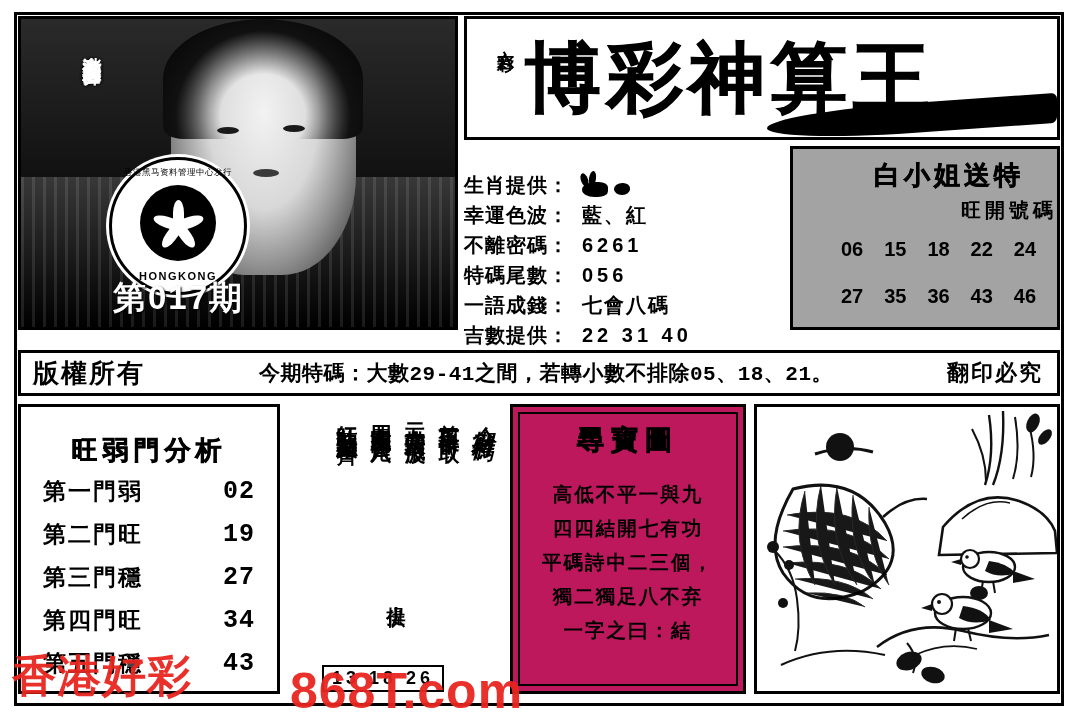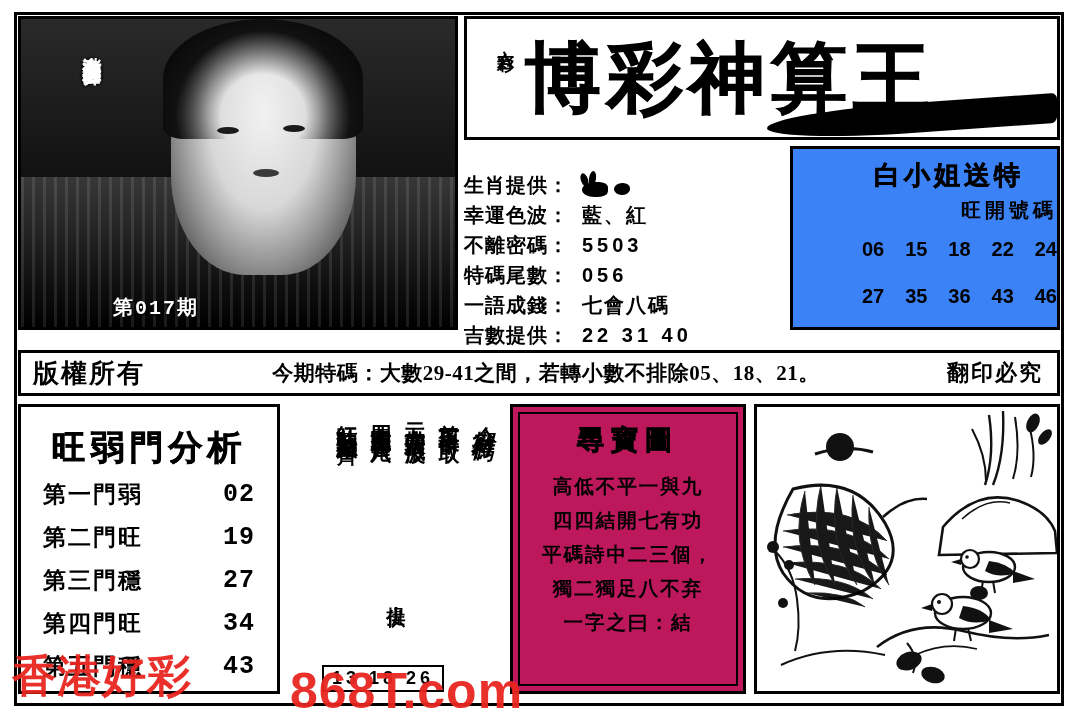--- a/index.html
+++ b/index.html
@@ -158,23 +158,23 @@
     text-align: center;
     font-size: 11px;
     color: #000;
     font-weight: bold;
     letter-spacing: 1.5px;
     font-family: "Liberation Sans", sans-serif;
   }
   .issue-label {
     position: absolute;
     left: 92px; bottom: 6px;
-    font-size: 20px;
+    font-size: 33px;
     color: #fff;
-    font-family: Liberation Mono, monospace;
+    font-family: Liberation Sans, sans-serif;
     font-weight: bold;
     letter-spacing: 2px;
     text-shadow: 1px 1px 2px #000;
   }
 
   
   .masthead {
     position: absolute;
     left: 446px; top: 0;
     width: 596px;
@@ -273,21 +273,21 @@
   }
 
   
   .lady-panel {
     position: absolute;
     left: 772px; top: 130px;
     width: 270px;
     height: 184px;
     border: 3px solid #000;
     box-sizing: border-box;
-    background: #3b82f6;
+    background: #a3a3a3;
     padding-left: 48px;
   }
   .lady-title {
     text-align: center;
     font-family: "DejaVu Serif", serif;
     font-size: 26px;
     font-weight: bold;
     letter-spacing: 4px;
     margin-top: 9px;
     -webkit-text-stroke: 0.6px #000;
@@ -298,21 +298,21 @@
     font-size: 20px;
     font-weight: bold;
     letter-spacing: 4px;
     margin-top: 4px;
   }
   .lady-nums {
     margin-top: 14px;
     display: grid;
     grid-template-columns: repeat(5, 1fr);
     row-gap: 24px;
-    text-align: right;
+    text-align: left;
     font-family: "Liberation Sans", sans-serif;
     font-size: 20px;
     font-weight: bold;
   }
 
   
   .banner {
     position: absolute;
     left: 18px; top: 350px;
     width: 1042px;
@@ -327,21 +327,21 @@
     font-family: "DejaVu Serif", serif;
     font-size: 26px;
     font-weight: bold;
     letter-spacing: 2px;
     padding-left: 12px;
     white-space: nowrap;
   }
   .banner-mid {
     flex: 1;
     text-align: center;
-    font-family: Liberation Serif, serif;
+    font-family: Liberation Mono, monospace;
     font-size: 21px;
     font-weight: bold;
     white-space: nowrap;
     letter-spacing: 0.5px;
   }
   .banner-right {
     font-family: "DejaVu Serif", serif;
     font-size: 22px;
     font-weight: bold;
     letter-spacing: 2px;
@@ -363,24 +363,24 @@
     width: 262px;
     height: 290px;
     border: 3px solid #000;
     box-sizing: border-box;
     background: #fff;
     overflow: hidden;
   }
   .analysis-title {
     text-align: center;
     font-family: Liberation Serif, serif;
-    font-size: 34px;
+    font-size: 26px;
     font-weight: bold;
     letter-spacing: 5px;
-    margin-top: 18px;
+    margin-top: 26px;
     -webkit-text-stroke: 0.7px #000;
   }
   .analysis-list {
     margin-top: 8px;
     padding: 0 22px;
   }
   .analysis-item {
     display: flex;
     justify-content: space-between;
     align-items: center;
@@ -471,21 +471,21 @@
   .poem-title {
     text-align: center;
     font-family: "DejaVu Serif", serif;
     font-size: 27px;
     font-weight: bold;
     letter-spacing: 7px;
     margin-top: 8px;
     -webkit-text-stroke: 0.8px #000;
   }
   .poem-lines {
-    margin-top: 12px;
+    margin-top: 20px;
     padding: 0 16px;
   }
   .poem-line {
     font-family: "DejaVu Serif", serif;
     font-size: 19.5px;
     font-weight: bold;
     letter-spacing: 2px;
     line-height: 34px;
     text-align: center;
     white-space: nowrap;
@@ -545,20 +545,32 @@
       <div class="photo-bg"></div>
       <div class="photo-buildings"></div>
       <div class="photo-portrait"></div>
       <div class="photo-hair"></div>
       <div class="photo-eye" style="left:196px; top:108px;"></div>
       <div class="photo-eye" style="left:262px; top:106px;"></div>
       <div class="photo-mouth"></div>
 
       <div class="vertical-title">港六合彩信息内参最齐全</div>
 
+      <div class="emblem">
+        <div class="emblem-text-top">香港黑马资料管理中心发行</div>
+        <div class="emblem-inner"></div>
+        <div class="emblem-flower">
+          <div class="petal" style="transform:rotate(0deg);"></div>
+          <div class="petal" style="transform:rotate(72deg);"></div>
+          <div class="petal" style="transform:rotate(144deg);"></div>
+          <div class="petal" style="transform:rotate(216deg);"></div>
+          <div class="petal" style="transform:rotate(288deg);"></div>
+        </div>
+        <div class="emblem-text-bottom">HONGKONG</div>
+      </div>
 
       <div class="issue-label">第017期</div>
     </div>
 
     <div class="masthead">
       <div class="mast-small">六合彩</div>
       <div class="mast-big">博彩神算王</div>
       <div class="mast-swoosh"></div>
     </div>
 
@@ -571,21 +583,21 @@
           <span class="rabbit-body"></span>
           <span class="rabbit-blob"></span>
         </span>
       </div>
       <div class="info-line">
         <span class="lbl">幸運色波：</span>
         <span class="val">藍、紅</span>
       </div>
       <div class="info-line">
         <span class="lbl">不離密碼：</span>
-        <span class="val num">5503</span>
+        <span class="val num">6261</span>
       </div>
       <div class="info-line">
         <span class="lbl">特碼尾數：</span>
         <span class="val num">056</span>
       </div>
       <div class="info-line">
         <span class="lbl">一語成錢：</span>
         <span class="val">七會八碼</span>
       </div>
       <div class="info-line">

